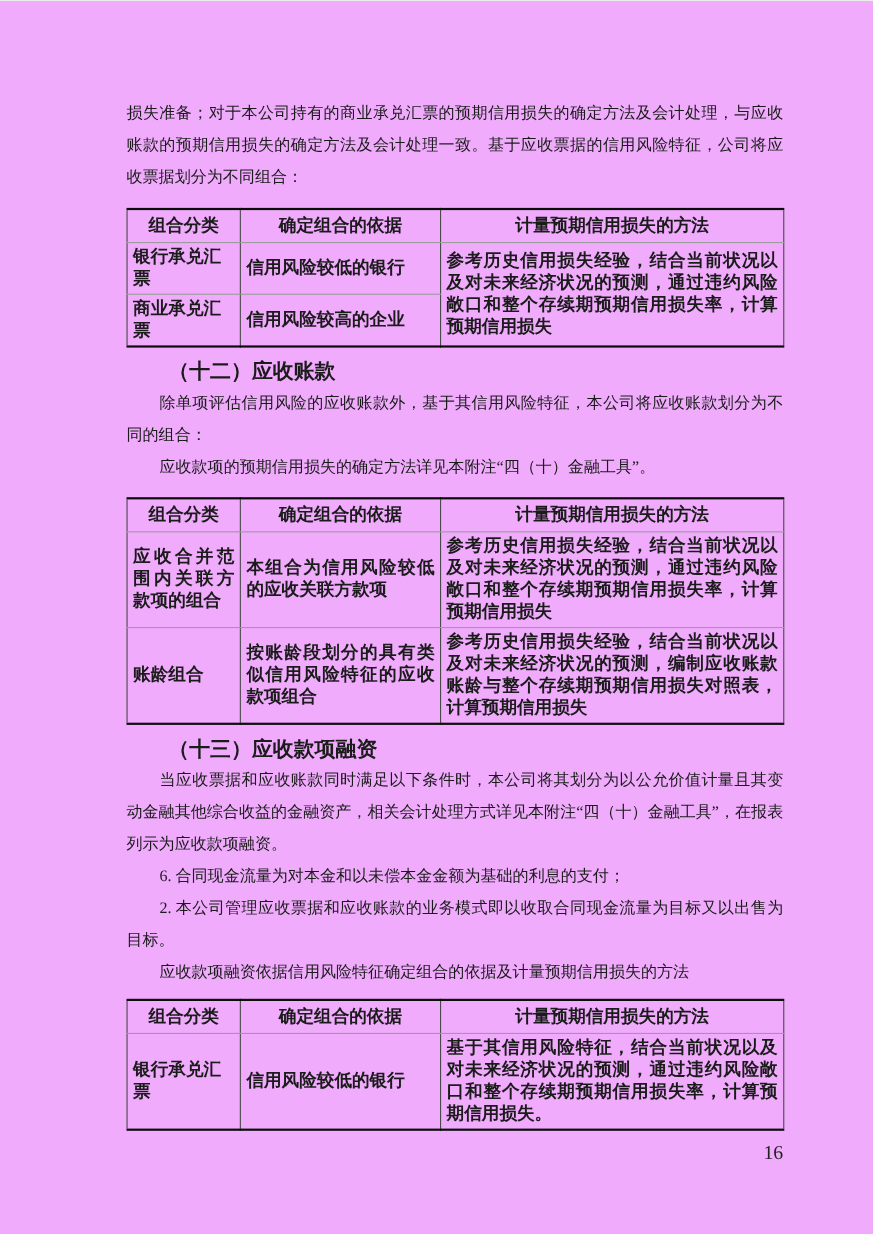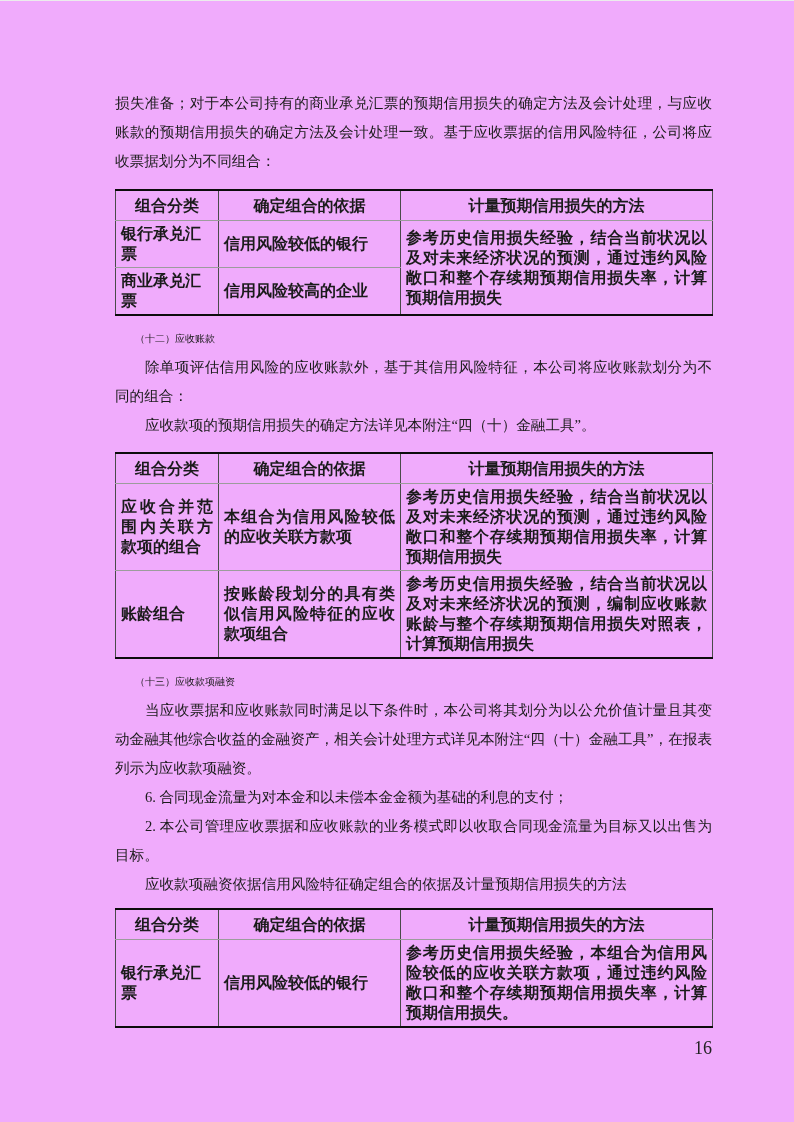--- a/index.html
+++ b/index.html
@@ -26,22 +26,22 @@
     margin: 0;
     font-size: 14.6px;
     line-height: 29px;
     text-align: justify;
     text-indent: 2.05em;
   }
   p.body.no-indent { text-indent: 0; }
   h3.sec {
     margin: 0;
     padding-top: 8px;
-    font-size: 10px;
-    font-weight: normal;
+    font-size: 19px;
+    font-weight: bold;
     line-height: 29px;
     text-indent: 2.0em;
   }
   table.tbl {
     width: 100%;
     border-collapse: collapse;
     table-layout: fixed;
     font-size: 16px;
     border-top: 2.5px solid #0c0c0c;
     border-bottom: 2.5px solid #0c0c0c;
@@ -152,20 +152,20 @@
       </colgroup>
     <tbody>
       <tr>
         <td class="hdr">组合分类</td>
         <td class="hdr">确定组合的依据</td>
         <td class="hdr">计量预期信用损失的方法</td>
       </tr>
       <tr>
         <td class="center">银行承兑汇票</td>
         <td class="center">信用风险较低的银行</td>
-        <td class="method">参考历史信用损失经验，本组合为信用风险较低的应收关联方款项，通过违约风险敞口和整个存续期预期信用损失率，计算预期信用损失。</td>
+        <td class="method">基于其信用风险特征，结合当前状况以及对未来经济状况的预测，通过违约风险敞口和整个存续期预期信用损失率，计算预期信用损失。</td>
       </tr>
     </tbody>
   </table>
 
   <div class="pageno">16</div>
 
 </div>
 
 </body></html>

